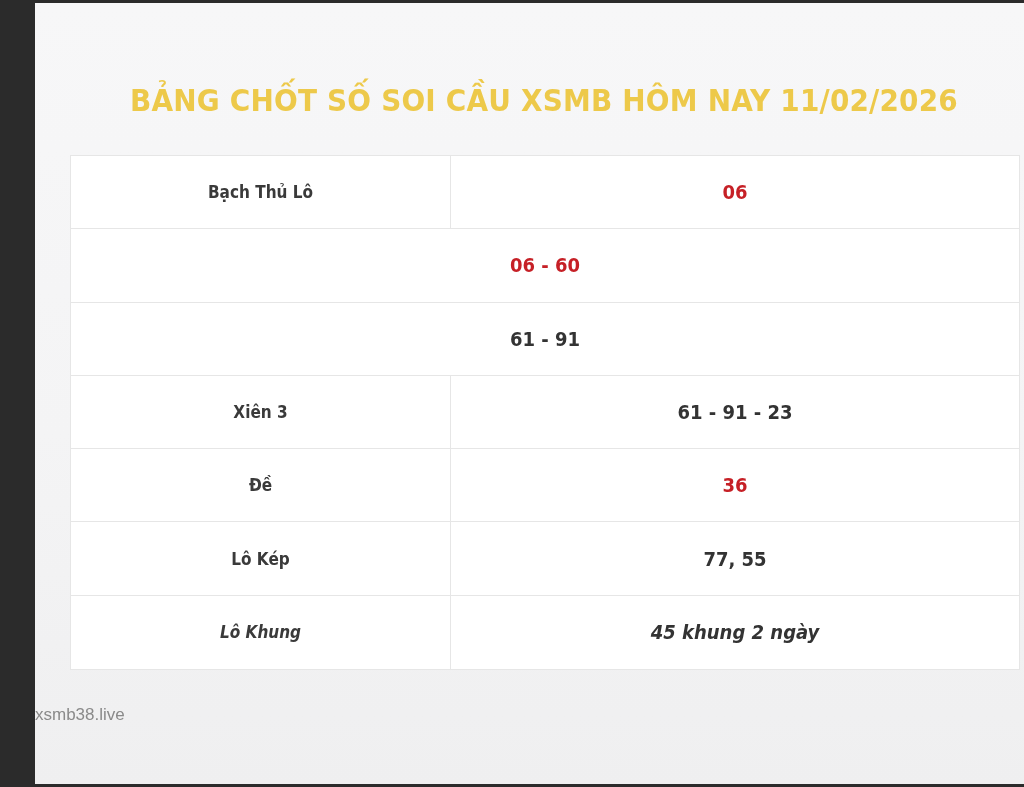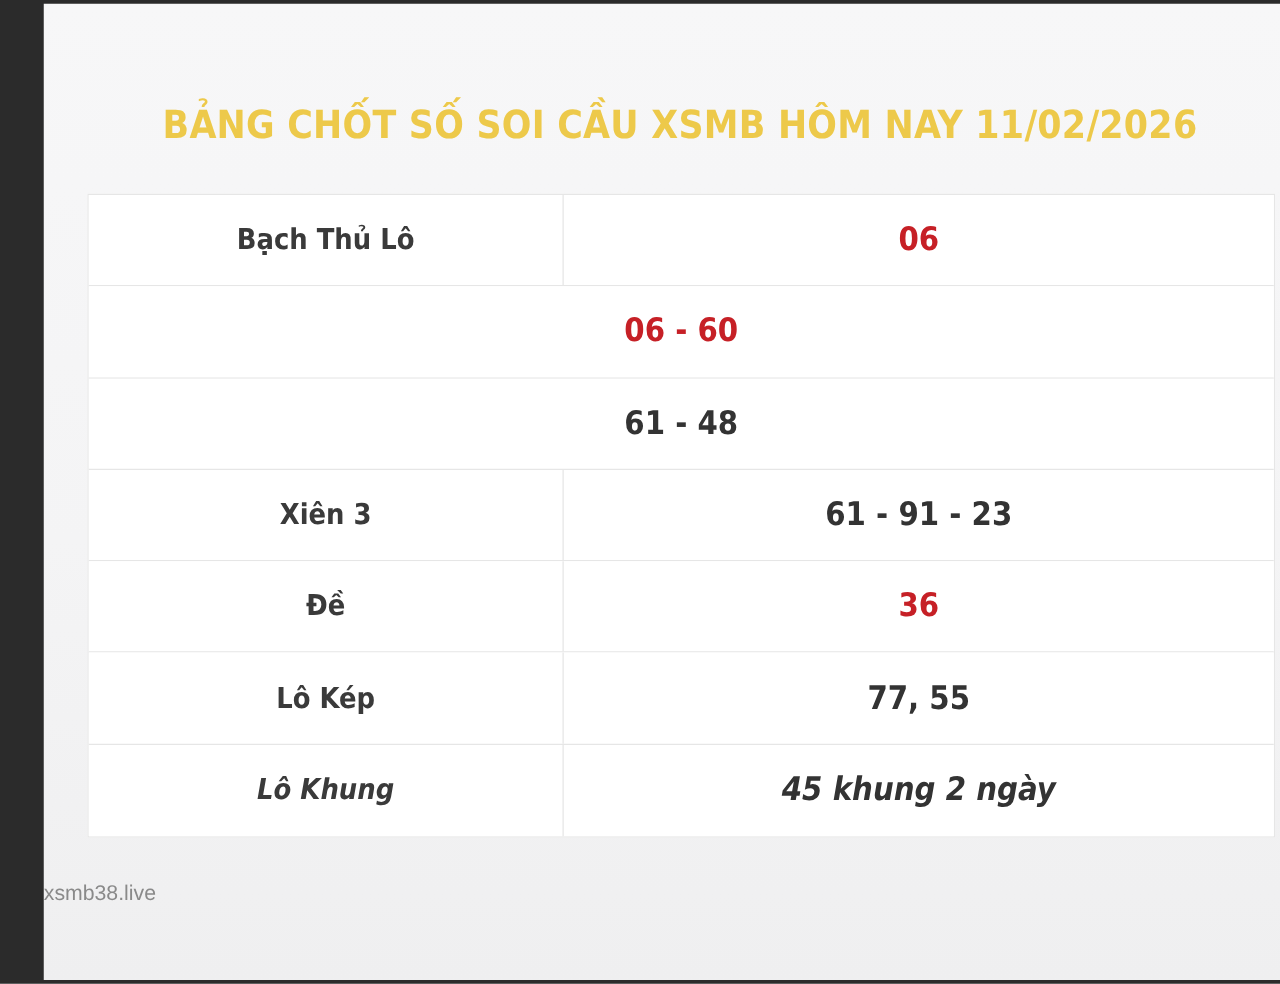--- a/index.html
+++ b/index.html
@@ -65,34 +65,34 @@
   .cell-label {
     width: 380px;
     flex: 0 0 380px;
     display: flex;
     align-items: center;
     justify-content: center;
     border-right: 1px solid #e6e6e6;
     box-sizing: border-box;
     font-family: "DejaVu Sans Condensed", "Liberation Sans Narrow", "Liberation Sans", sans-serif;
     font-weight: bold;
-    font-size: 23px;
+    font-size: 17px;
     color: #3a3a3a;
     white-space: nowrap;
   }
 
   .cell-value {
     flex: 1 1 auto;
     display: flex;
     align-items: center;
     justify-content: center;
     box-sizing: border-box;
     font-family: "DejaVu Sans Condensed", "Liberation Sans Narrow", "Liberation Sans", sans-serif;
     font-weight: bold;
-    font-size: 26px;
+    font-size: 20px;
     color: #333333;
     white-space: nowrap;
   }
   .cell-value.accent {
     color: #c62026;
   }
 
   .footer {
     position: absolute;
     left: 0;
@@ -114,21 +114,21 @@
   <div class="table-wrap">
 
   <div class="row">
         <div class="cell-label">Bạch Thủ Lô</div>
         <div class="cell-value accent">06</div>
       </div>
       <div class="row">
         <div class="cell-value accent">06 - 60</div>
       </div>
       <div class="row">
-        <div class="cell-value">61 - 48</div>
+        <div class="cell-value">61 - 91</div>
       </div>
       <div class="row">
         <div class="cell-label">Xiên 3</div>
         <div class="cell-value">61 - 91 - 23</div>
       </div>
       <div class="row">
         <div class="cell-label">Đề</div>
         <div class="cell-value accent">36</div>
       </div>
       <div class="row">

